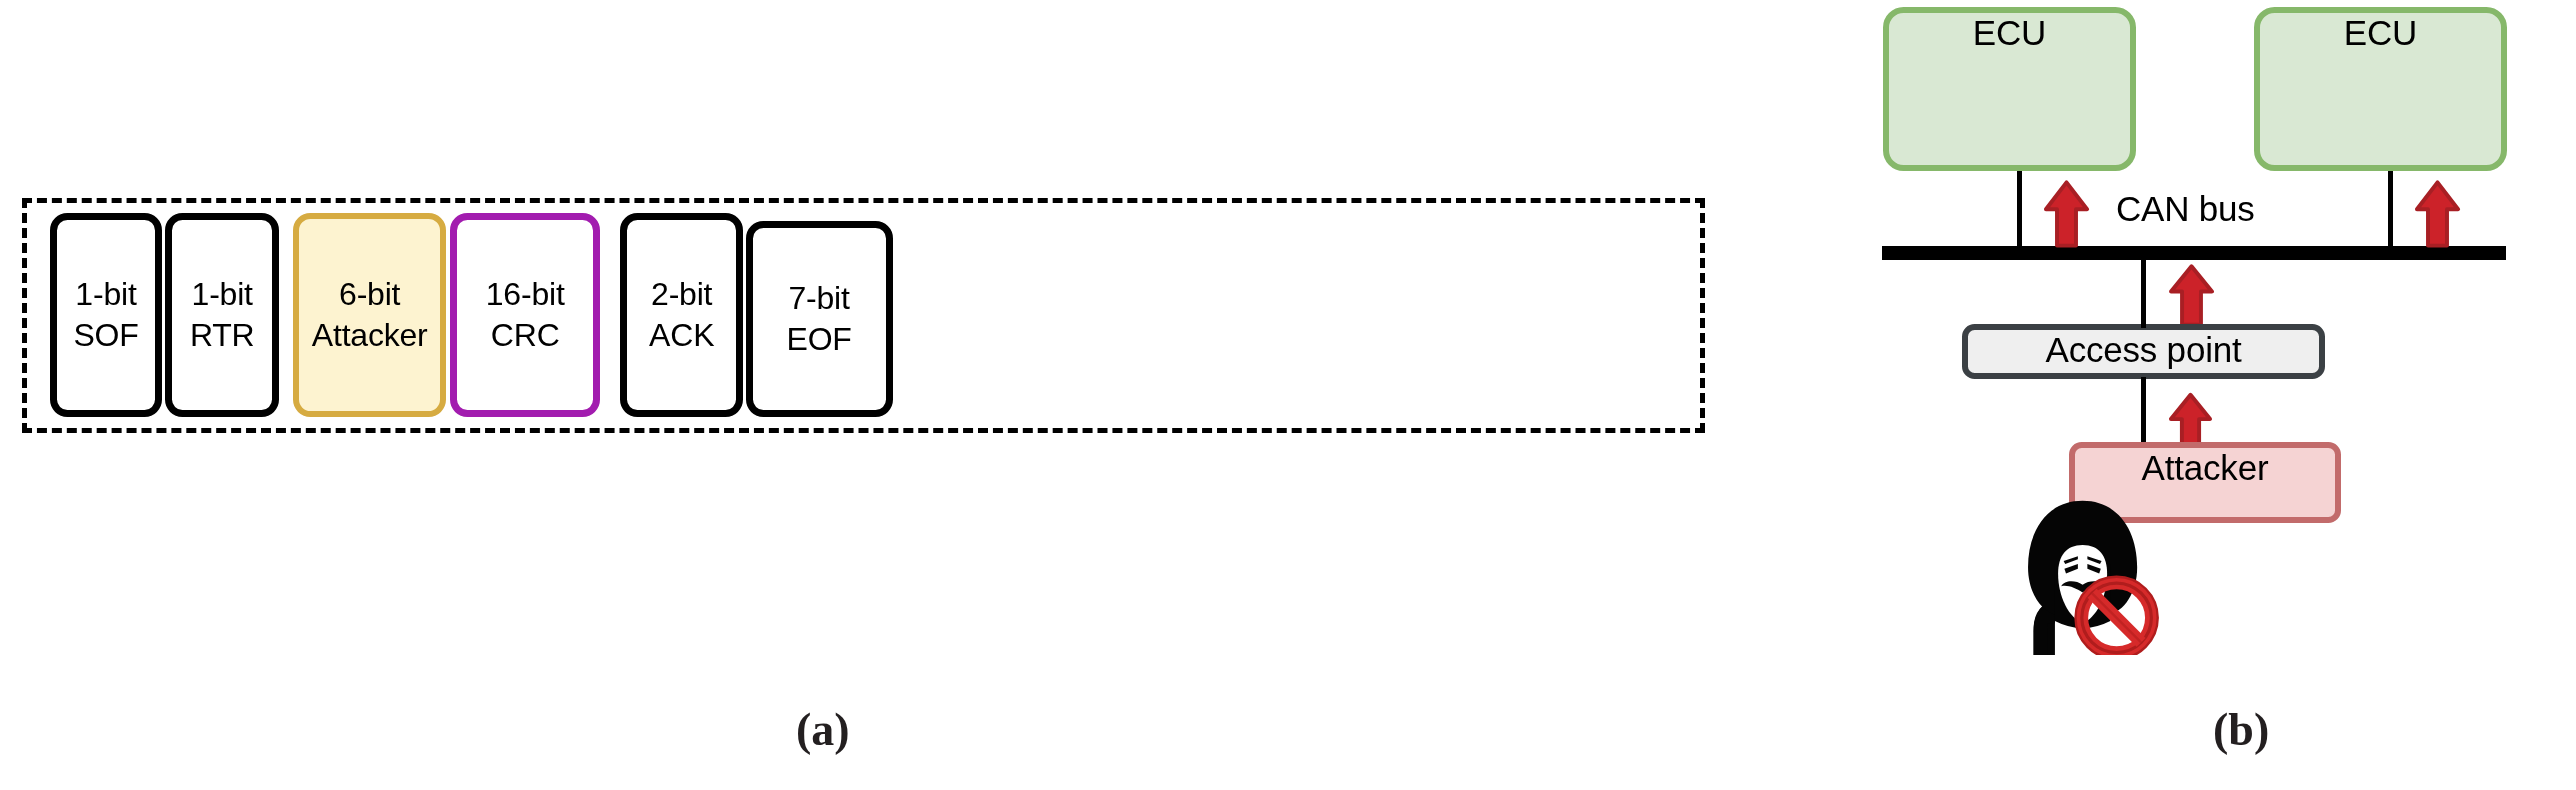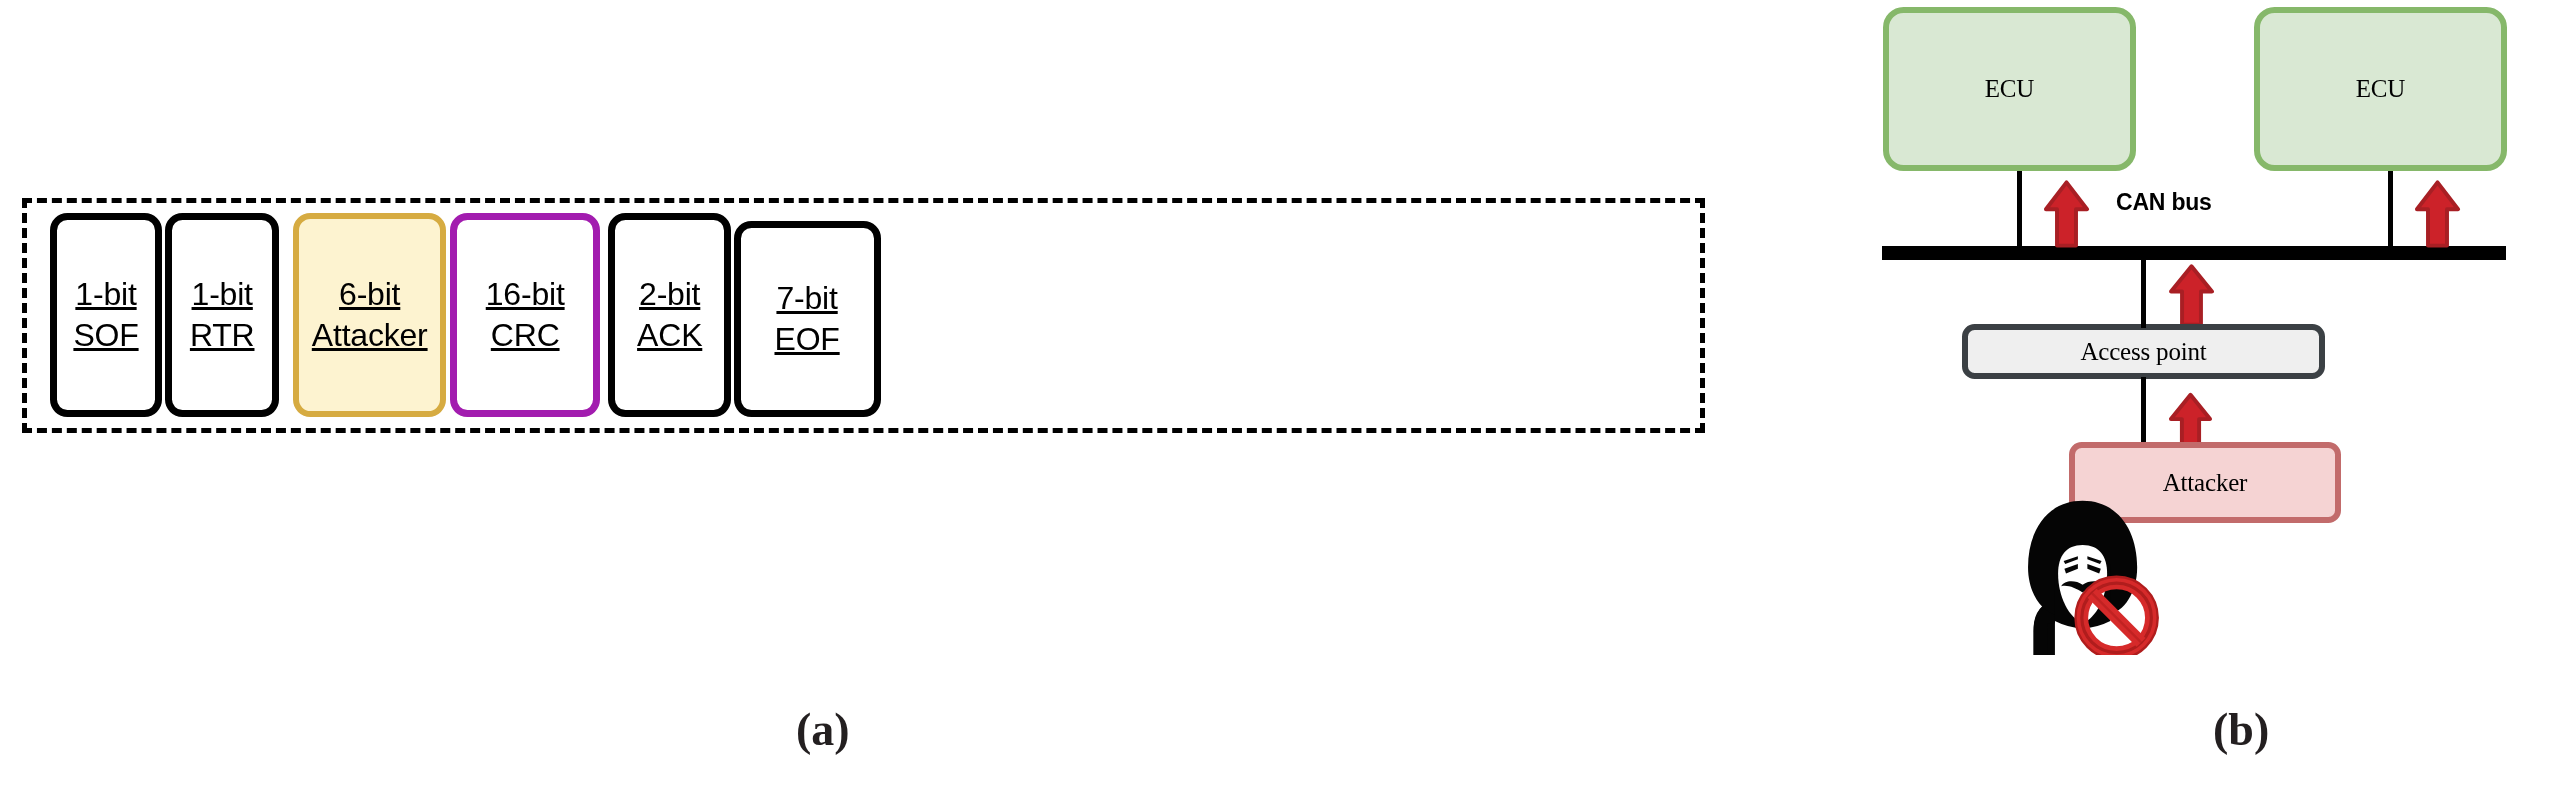--- a/index.html
+++ b/index.html
@@ -37,21 +37,20 @@
   }
 
   #frame-fields {
     position: absolute;
     left: 50px;
     top: 213px;
     height: 204px;
     display: flex;
     flex-direction: row;
     align-items: stretch;
-    text-decoration: underline;
   }
 
   .can-field {
     box-sizing: border-box;
     border-radius: 17.4px;
     display: flex;
     flex-direction: column;
     align-items: center;
     justify-content: center;
     text-align: center;
@@ -61,43 +60,42 @@
     white-space: nowrap;
   }
   .can-field .l1, .can-field .l2 { display: block; }
 
   .f-sof     { width: 112px; border: 7px solid #000000;  background: #ffffff; }
   .f-canid   { width: 325px; border: 6.3px solid #7fa3d3;  background: #dbe5f5; margin-left: 3.2px; }
   .f-rtr     { width: 114px; border: 7px solid #000000;  background: #ffffff; margin-left: 3.2px; }
   .f-control { width: 153px; border: 6.3px solid #d6ab41;  background: #fdf3d0; margin-left: 14px; }
   .f-payload { width: 418px; border: 6.3px solid #7eb16e;  background: #d3e7d1; margin-left: 2.4px; }
   .f-crc     { width: 150px; border: 7px solid #a21caf;  background: #ffffff; margin-left: 4px; }
-  .f-ack     { width: 123px; border: 7px solid #000000;  background: #ffffff; margin-left: 8px; }
+  .f-ack     { width: 123px; border: 7px solid #000000;  background: #ffffff; margin-left: 20px; }
   .f-eof     { width: 147px; border: 7px solid #000000;  background: #ffffff; margin-left: 2.4px; margin-top: 8px; }
 
   
   #panel-b {
     position: absolute;
     left: 1816px;
     top: 0;
     width: 760px;
     height: 790px;
   }
 
   .node-box {
     position: absolute;
     box-sizing: border-box;
     display: flex;
-    align-items: center;
+    align-items: flex-start;
     justify-content: center;
     text-align: center;
-    font-size: 25px;
+    font-size: 35px;
     letter-spacing: -0.2px;
     white-space: nowrap;
-    font-family: Liberation Serif, serif;
   }
 
   #ecu-left {
     left: 67px; top: 7px; width: 253px; height: 164px;
     border: 6.3px solid #86b86a; background: #d9e8d3; border-radius: 20.5px;
   }
   #ecu-right {
     left: 438px; top: 7px; width: 253px; height: 164px;
     border: 6.3px solid #86b86a; background: #d9e8d3; border-radius: 20.5px;
   }
@@ -112,24 +110,23 @@
 
   #can-bus-line {
     position: absolute;
     left: 66px; top: 246px;
     width: 624px; height: 14px;
     background: #000000;
   }
   #can-bus-label {
     position: absolute;
     left: 300px; top: 189px;
-    font-size: 23px;
+    font-size: 35px;
     letter-spacing: -0.2px;
     white-space: nowrap;
-    font-weight: bold;
   }
 
   .drop-line { position: absolute; background: #000000; width: 4.7px; }
   #drop-ecu-left  { left: 201px; top: 171px; height: 77px; }
   #drop-ecu-right { left: 572px; top: 171px; height: 77px; }
   #drop-ap-up     { left: 325px; top: 257px; height: 71px; }
   #drop-ap-down   { left: 325px; top: 377px; height: 93px; }
 
   .up-arrow { position: absolute; }
 

